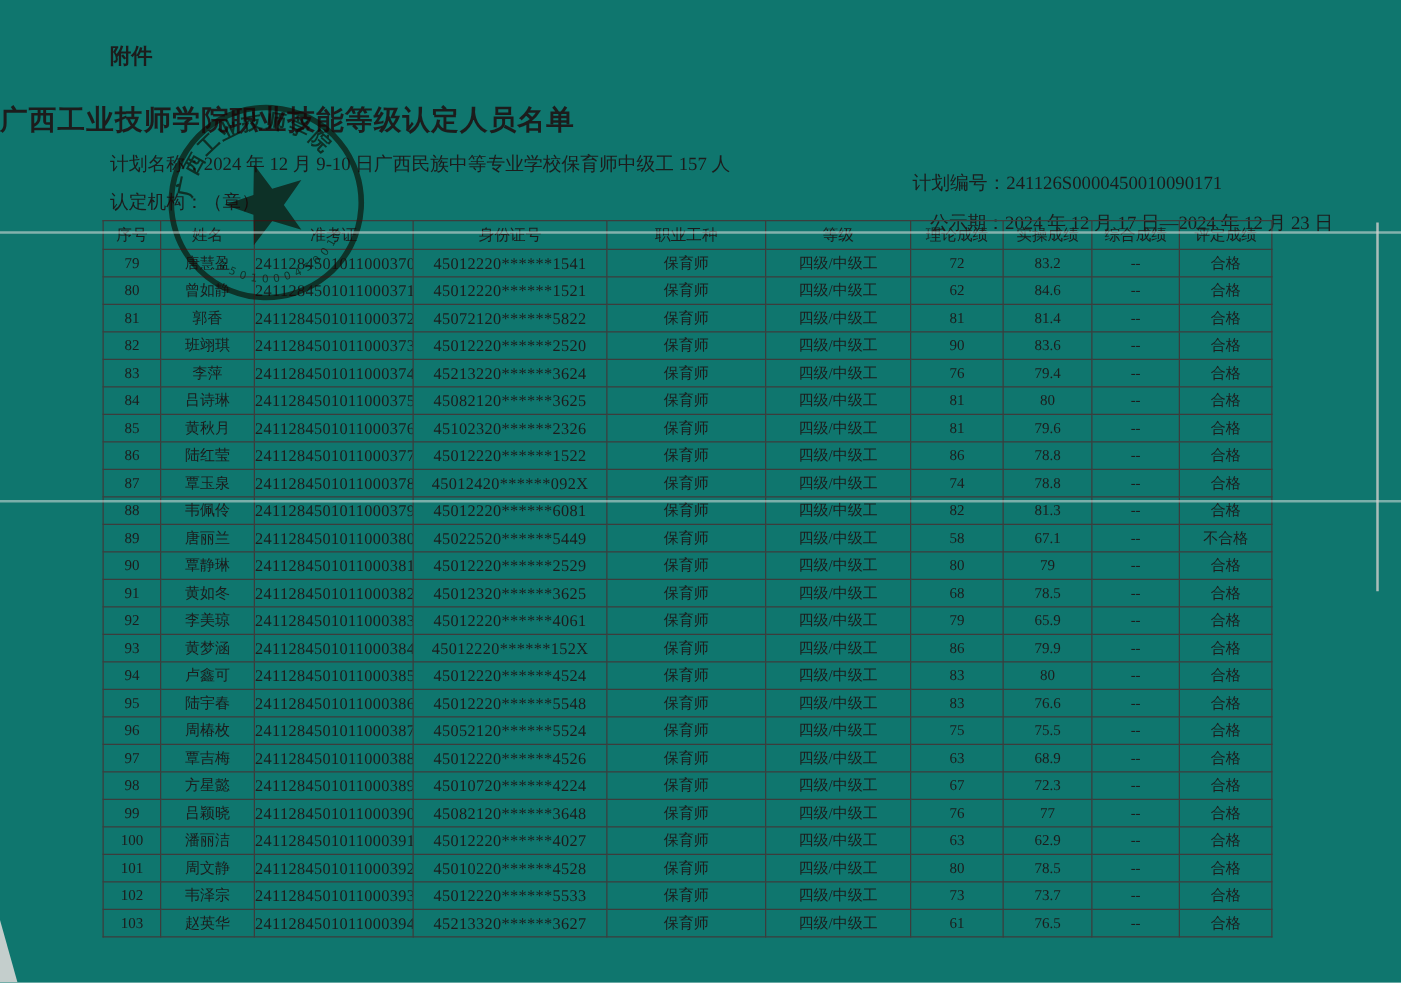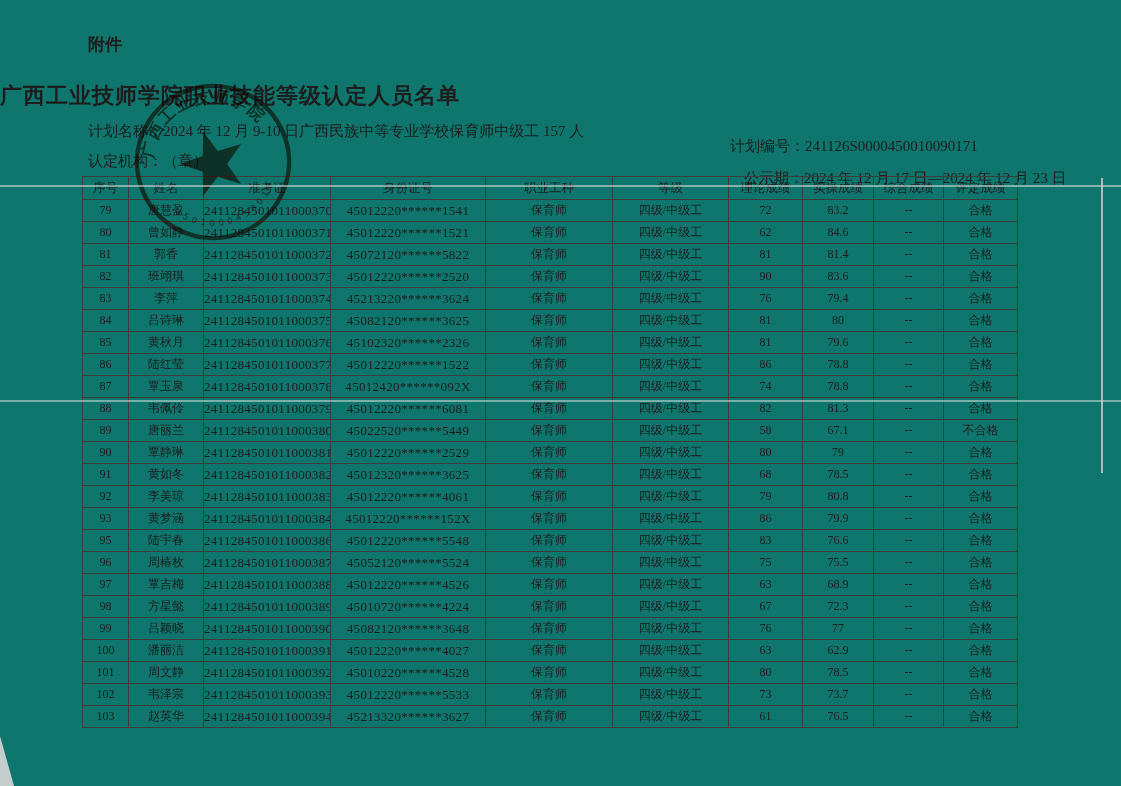--- a/index.html
+++ b/index.html
@@ -257,33 +257,45 @@
           <td class="c9">合格</td>
         </tr>
         <tr>
           <td class="c0">92</td>
           <td class="c1">李美琼</td>
           <td class="c2">2411284501011000383</td>
           <td class="c3">45012220******4061</td>
           <td class="c4">保育师</td>
           <td class="c5">四级/中级工</td>
           <td class="c6">79</td>
-          <td class="c7">80.8</td>
+          <td class="c7">65.9</td>
           <td class="c8">--</td>
           <td class="c9">合格</td>
         </tr>
         <tr>
           <td class="c0">93</td>
           <td class="c1">黄梦涵</td>
           <td class="c2">2411284501011000384</td>
           <td class="c3">45012220******152X</td>
           <td class="c4">保育师</td>
           <td class="c5">四级/中级工</td>
           <td class="c6">86</td>
           <td class="c7">79.9</td>
+          <td class="c8">--</td>
+          <td class="c9">合格</td>
+        </tr>
+        <tr>
+          <td class="c0">94</td>
+          <td class="c1">卢鑫可</td>
+          <td class="c2">2411284501011000385</td>
+          <td class="c3">45012220******4524</td>
+          <td class="c4">保育师</td>
+          <td class="c5">四级/中级工</td>
+          <td class="c6">83</td>
+          <td class="c7">80</td>
           <td class="c8">--</td>
           <td class="c9">合格</td>
         </tr>
         <tr>
           <td class="c0">95</td>
           <td class="c1">陆宇春</td>
           <td class="c2">2411284501011000386</td>
           <td class="c3">45012220******5548</td>
           <td class="c4">保育师</td>
           <td class="c5">四级/中级工</td>

